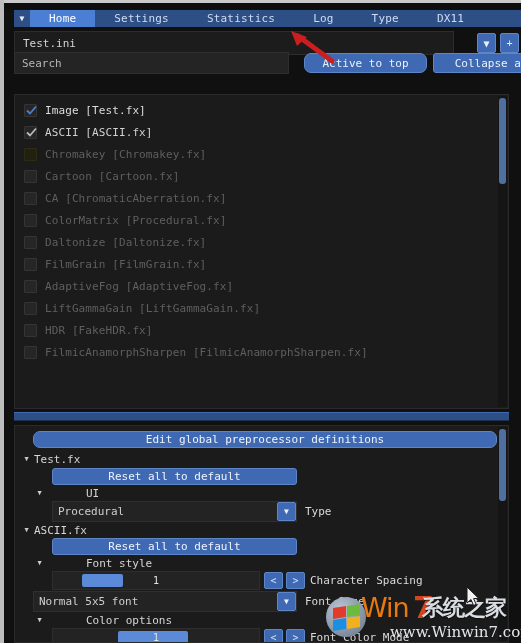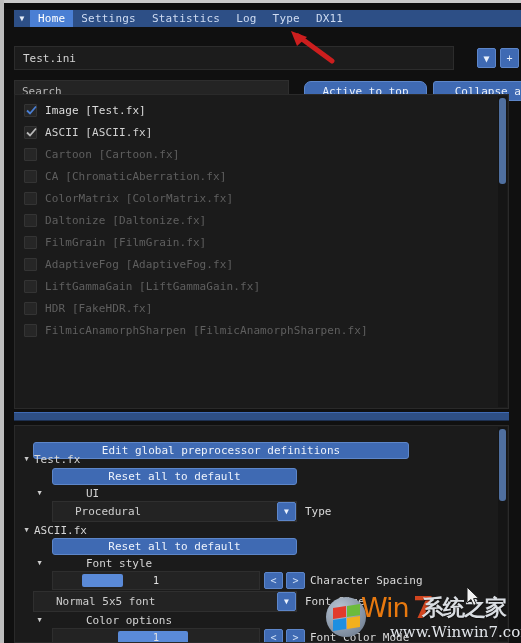--- a/index.html
+++ b/index.html
@@ -43,35 +43,35 @@
     display: flex; align-items: center;
     box-sizing: border-box;
   }
   .tab-caret {
     width: 16px; height: 17px;
     display: flex; align-items: center; justify-content: center;
     color: #e6edf7; font-size: 8px; line-height: 1;
   }
   .tab {
     height: 17px;
-    padding: 0 8px;
+    padding: 0 19px;
     display: flex; align-items: center;
     color: #cfdcf2;
     font-size: 11px;
     letter-spacing: 0.2px;
     white-space: nowrap;
   }
   .tab.active {
     background: #4a7fd4;
     color: #ffffff;
   }
 
   
   .preset-row {
-    position: absolute; left: 14px; top: 46px; width: 498px; height: 24px;
+    position: absolute; left: 14px; top: 31px; width: 498px; height: 24px;
   }
   .preset-input {
     position: absolute; left: 0; top: 0; width: 440px; height: 24px;
     background: #1c1c1c;
     border: 1px solid #2c2c2c;
     box-sizing: border-box;
     color: #d4d4d4;
     font-size: 11px;
     display: flex; align-items: center;
     padding-left: 8px;
@@ -84,21 +84,21 @@
     color: #e8f0fb;
     font-size: 10px;
     display: flex; align-items: center; justify-content: center;
     border-radius: 2px;
   }
   .preset-btn.b1 { left: 463px; }
   .preset-btn.b2 { left: 486px; }
 
   
   .search-row {
-    position: absolute; left: 14px; top: 80px; width: 507px; height: 22px;
+    position: absolute; left: 14px; top: 52px; width: 507px; height: 22px;
   }
   .search-input {
     position: absolute; left: 0; top: 0; width: 275px; height: 22px;
     background: #242424;
     border: 1px solid #2e2e2e;
     box-sizing: border-box;
     color: #b6b6b6;
     font-size: 11px;
     display: flex; align-items: center;
     padding-left: 7px;
@@ -216,21 +216,21 @@
   .group-row .glabel { margin-left: 40px; }
 
   
   .combo {
     position: absolute; height: 21px;
     background: #232323;
     border: 1px solid #2f2f2f;
     box-sizing: border-box;
     display: flex; align-items: center;
     color: #cfcfcf; font-size: 11px;
-    padding-left: 22px;
+    padding-left: 5px;
   }
   .combo-arrow {
     position: absolute; right: 0px; top: 0px; width: 19px; height: 19px;
     background: #3f6ab3;
     border: 1px solid #5d86c9;
     box-sizing: border-box;
     border-radius: 2px;
     display: flex; align-items: center; justify-content: center;
     color: #eaf1fc; font-size: 8px;
   }
@@ -395,34 +395,38 @@
 
       <div class="fx-row on2">
         <div class="cb">
           <svg width="13" height="13" viewBox="0 0 13 13">
               <path d="M2 6.5 L5 9.5 L11 2.5" stroke="#b9b9b9" stroke-width="1.8" fill="none"></path>
             </svg>
         </div>
         <div class="fx-label">ASCII [ASCII.fx]</div>
       </div>
 
+      <div class="fx-row">
+        <div class="cb olive"></div>
+        <div class="fx-label">Chromakey [Chromakey.fx]</div>
+      </div>
 
       <div class="fx-row">
         <div class="cb"></div>
         <div class="fx-label">Cartoon [Cartoon.fx]</div>
       </div>
 
       <div class="fx-row">
         <div class="cb"></div>
         <div class="fx-label">CA [ChromaticAberration.fx]</div>
       </div>
 
       <div class="fx-row">
         <div class="cb"></div>
-        <div class="fx-label">ColorMatrix [ColorMatrix.fx]</div>
+        <div class="fx-label">ColorMatrix [Procedural.fx]</div>
       </div>
 
       <div class="fx-row">
         <div class="cb"></div>
         <div class="fx-label">Daltonize [Daltonize.fx]</div>
       </div>
 
       <div class="fx-row">
         <div class="cb"></div>
         <div class="fx-label">FilmGrain [FilmGrain.fx]</div>
@@ -458,21 +462,21 @@
     </div>
     <div class="vscroll">
       <div class="thumb" style="top:2px;height:86px;"></div>
     </div>
   </div>
 
   <div class="splitter"></div>
 
   <div class="settings-panel">
 
-    <div class="wide-btn" style="left:18px; top:16px; width:376px;">
+    <div class="wide-btn" style="left:18px; top:5px; width:464px;border-radius:7px;">
       <span>Edit global preprocessor definitions</span>
     </div>
 
     <div class="tree-head" style="left:6px; top:25px;">
       <span class="caret">▼</span>
       <span>Test.fx</span>
     </div>
 
     <div class="wide-btn" style="left:37px; top:42px; width:245px;">
       <span>Reset all to default</span>

